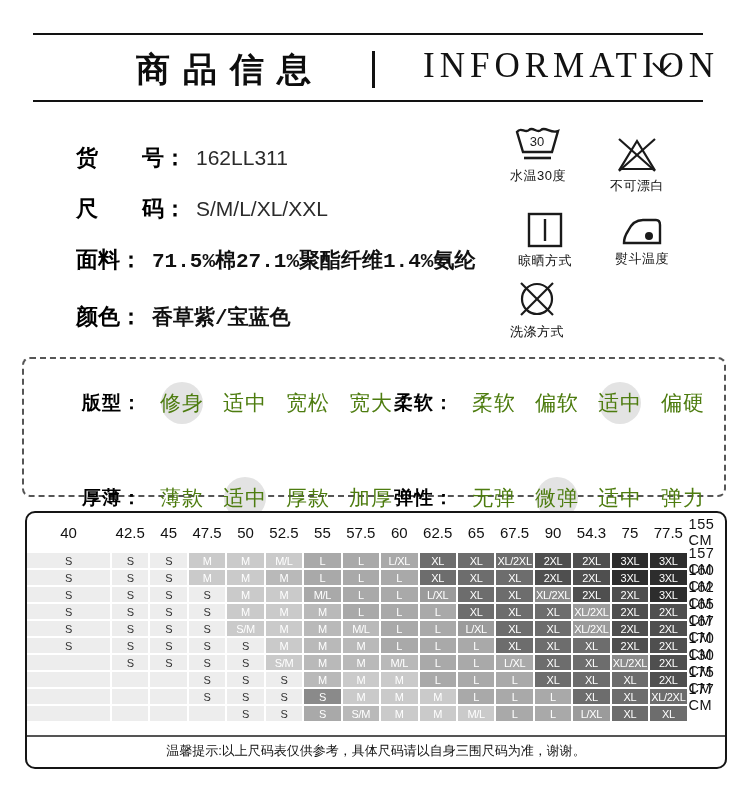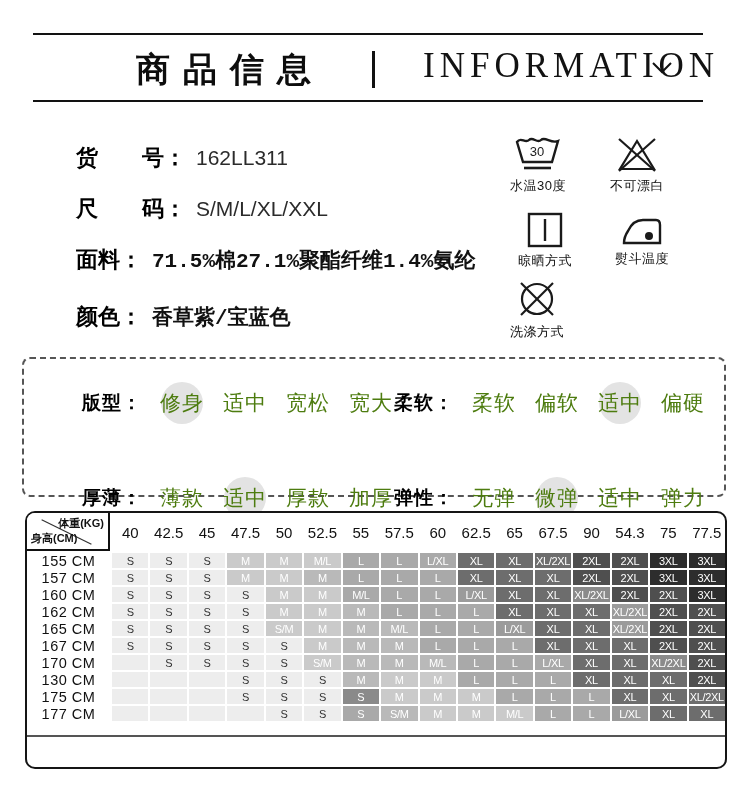--- a/index.html
+++ b/index.html
@@ -19,21 +19,21 @@
   .info-row{position:absolute;left:55px;white-space:nowrap;}
   .info-label{font-size:22px;font-weight:bold;color:#000;margin-left:21px;}
   .info-value{font-size:21px;color:#2b2b2b;margin-left:10px;}
   .info-value.bold{font-weight:bold;color:#111;font-family:Liberation Mono, monospace;}
   #row0{top:143px;} #row1{top:194px;} #row2{top:245px;} #row3{top:302px;}
 
   
   .care{position:absolute;width:78px;text-align:center;}
   .care svg{display:block;margin:0 auto;}
   .care .lbl{display:block;font-size:13px;color:#111;margin-top:3px;letter-spacing:.5px;}
-  #care0{left:499px;top:134px;} #care1{left:598px;top:136px;}
+  #care0{left:499px;top:124px;} #care1{left:598px;top:136px;}
   #care2{left:506px;top:211px;} #care3{left:603px;top:213px;}
   #care4{left:498px;top:278px;}
 
   
   .attr-box{position:absolute;left:22px;top:357px;width:704px;height:140px;border:2px dashed #555;
             border-radius:8px;box-sizing:border-box;}
   .attr-row{position:absolute;left:58px;right:20px;display:flex;white-space:nowrap;}
   .attr-row.r0{top:28px;align-items:center;} .attr-row.r1{top:83px;margin-top:40px;}
   .attr-group{display:flex;align-items:center;gap:17px;}
   .attr-group.g0{width:340px;}
@@ -152,27 +152,20 @@
         <span class="opt">无弹</span>
         <span class="opt sel">微弹</span>
         <span class="opt">适中</span>
         <span class="opt">弹力</span>
       </div>
   </div>
 </div>
 
 <div class="size-table">
   <div class="grid" id="sizeGrid">
-    <div class="corner">
-      <svg width="100%" height="100%" viewBox="0 0 83 38" preserveAspectRatio="none" style="position:absolute;left:0;top:0;">
-        <line x1="15" y1="7" x2="66" y2="33" stroke="#333" stroke-width="1.2"></line>
-      </svg>
-      <span class="tr">体重(KG)</span>
-      <span class="bl">身高(CM)</span>
-    </div>
   <div class="whead">40</div>
       <div class="whead">42.5</div>
       <div class="whead">45</div>
       <div class="whead">47.5</div>
       <div class="whead">50</div>
       <div class="whead">52.5</div>
       <div class="whead">55</div>
       <div class="whead">57.5</div>
       <div class="whead">60</div>
       <div class="whead">62.5</div>
@@ -347,13 +340,14 @@
       <div class="cell" style="background: rgb(202, 202, 202); color: rgb(255, 255, 255);">M</div>
       <div class="cell" style="background: rgb(202, 202, 202); color: rgb(255, 255, 255);">M</div>
       <div class="cell" style="background: rgb(202, 202, 202); color: rgb(255, 255, 255);">M/L</div>
       <div class="cell" style="background: rgb(169, 169, 169); color: rgb(255, 255, 255);">L</div>
       <div class="cell" style="background: rgb(169, 169, 169); color: rgb(255, 255, 255);">L</div>
       <div class="cell" style="background: rgb(155, 155, 155); color: rgb(255, 255, 255);">L/XL</div>
       <div class="cell" style="background: rgb(109, 109, 109); color: rgb(255, 255, 255);">XL</div>
       <div class="cell" style="background: rgb(109, 109, 109); color: rgb(255, 255, 255);">XL</div>
     </div>
   <div class="note-line"></div>
+  <div class="note">温馨提示:以上尺码表仅供参考，具体尺码请以自身三围尺码为准，谢谢。</div>
 </div>
 
 </body></html>

